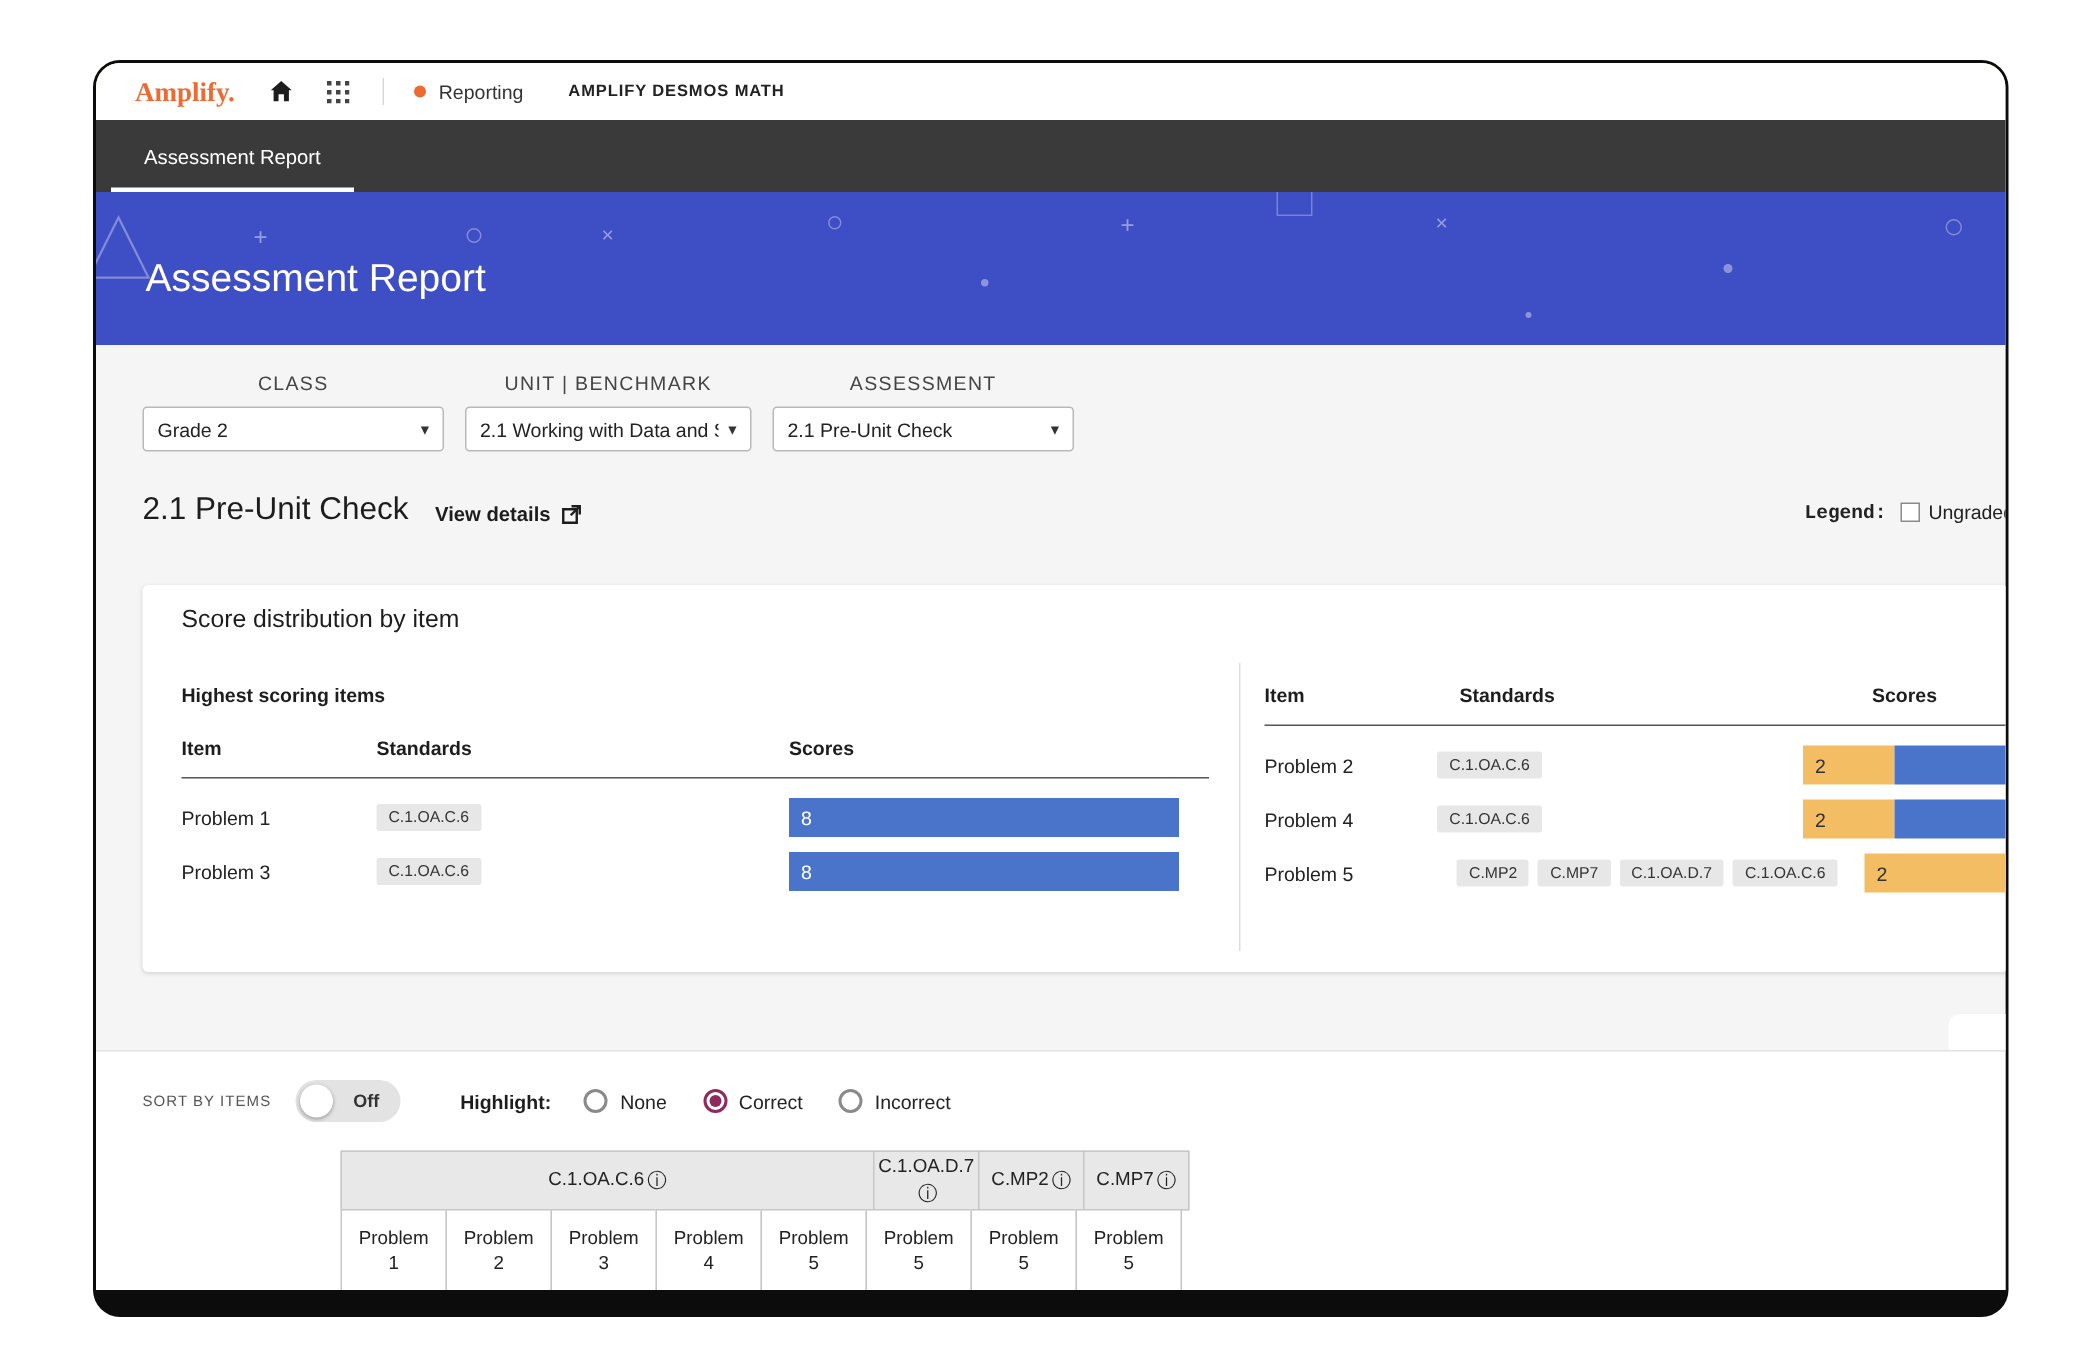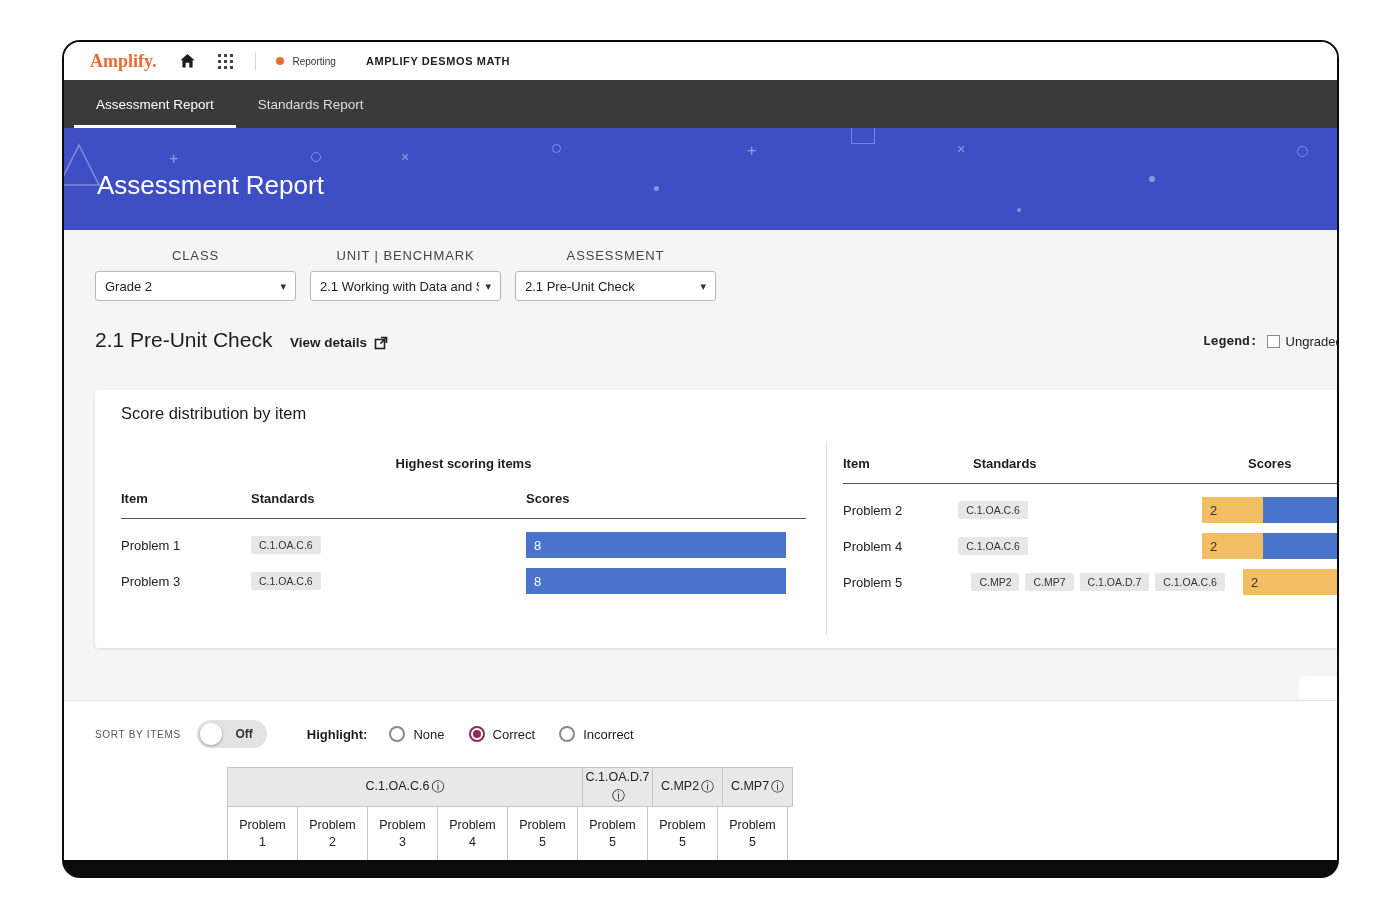--- a/index.html
+++ b/index.html
@@ -6,21 +6,21 @@
   html,body { width:1400px; height:900px; background:#ffffff; font-family:"Liberation Sans", sans-serif; color:#222; }
   .window { position:absolute; left:62px; top:40px; width:1277px; height:838px; background:#0c0c0c; border-radius:18px; overflow:hidden; }
   .win-inner { position:absolute; left:2px; right:2px; top:2px; bottom:18px; background:#fef9c3; border-radius:16px 16px 0 0; overflow:hidden; }
 
   
   .topbar { height:38px; background:#fff; display:flex; align-items:center; padding-left:26px; }
   .logo { font-family:"Liberation Serif", serif; font-weight:700; font-size:18px; color:#ed6a32; }
   .tb-icon { margin-left:22px; display:flex; align-items:center; }
   .tb-sep { width:1px; height:18px; background:#d8d8d8; margin-left:22px; }
   .orange-dot { width:8px; height:8px; border-radius:50%; background:#ed6a32; margin-left:20px; }
-  .tb-reporting { font-size:10px; color:#333; margin-left:9px; }
+  .tb-reporting { font-size:13px; color:#333; margin-left:9px; }
   .tb-product { font-size:11px; font-weight:700; letter-spacing:0.6px; color:#222; margin-left:30px; }
 
   
   .navbar { height:48px; background:#3a3a3a; display:flex; align-items:stretch; padding-left:10px; }
   .tab { display:flex; align-items:center; padding:0 22px; font-size:13.5px; color:#dedede; cursor:pointer; }
   .tab.active { color:#fff; box-shadow: inset 0 -3px 0 #fff; }
 
   
   .hero { position:relative; height:102px; background:#3e4ec4; overflow:hidden; }
   .hero h1 { position:absolute; left:33px; top:42px; font-size:26px; font-weight:400; color:#fff; }
@@ -46,21 +46,21 @@
   .legend .lg-title { font-weight:700; margin-right:9px;font-family:Liberation Mono, monospace; }
   .lg-box { width:13px; height:13px; border:1.5px solid #8a8a8a; background:#fff; display:inline-block; margin-right:6px; }
 
   
   .card { position:absolute; left:31px; right:-2px; top:160px; height:258px; background:#fff; border-radius:4px; box-shadow:0 1px 3px rgba(0,0,0,.12); overflow:hidden; }
   .card-title { position:absolute; left:26px; top:14px; font-size:16.5px; color:#1d1d1d; }
   .vdiv { position:absolute; left:731px; top:52px; bottom:14px; width:1px; background:#ddd; }
   .scol { position:absolute; top:66px; }
   .scol.left { left:26px; width:685px; }
   .scol.right { left:748px; width:520px; }
-  .sec-title { font-size:13px; font-weight:700; color:#1d1d1d; margin-bottom:20px;text-align:center; }
+  .sec-title { font-size:13px; font-weight:700; color:#1d1d1d; margin-bottom:20px; }
   .thead { display:flex; font-size:13px; font-weight:700; color:#1d1d1d; padding-bottom:12px; border-bottom:1px solid #555; }
   .c-item { width:130px; }
   .c-std { width:275px; }
   .c-score { flex:1; }
   .srow { display:flex; align-items:center; height:36px; font-size:13px; color:#222; }
   .chips { display:flex; gap:6px; align-items:center; }
   .chip { background:#e7e7e7; color:#333; font-size:10.5px; padding:3px 8px; border-radius:2px; white-space:nowrap; }
   .barwrap { display:flex; height:26px; }
   .bar { height:26px; display:flex; align-items:center; padding-left:8px; font-size:13px; }
   .bar.blue { background:#4a74c9; color:#fff; }
@@ -125,21 +125,20 @@
         </svg>
       </span>
       <span class="tb-sep"></span>
       <span class="orange-dot"></span>
       <span class="tb-reporting">Reporting</span>
       <span class="tb-product">AMPLIFY DESMOS MATH</span>
     </div>
 
     <div class="navbar">
       <div class="tab active">Assessment Report</div>
-      <div class="tab">Standards Report</div>
     </div>
 
     <div class="hero">
       <svg class="dec" style="left:-8px;top:14px;" width="46" height="46" viewBox="0 0 46 46">
         <polygon points="23,3 43,43 3,43" fill="none" stroke="rgba(255,255,255,0.35)" stroke-width="1.5"></polygon>
       </svg>
       <span class="dec dec-plus" style="left:105px;top:22px;"></span>
       <span class="dec dec-circle" style="left:247px;top:24px;width:10px;height:10px;"></span>
       <span class="dec dec-x" style="left:337px;top:20px;"></span>
       <span class="dec dec-circle" style="left:488px;top:16px;width:9px;height:9px;"></span>

